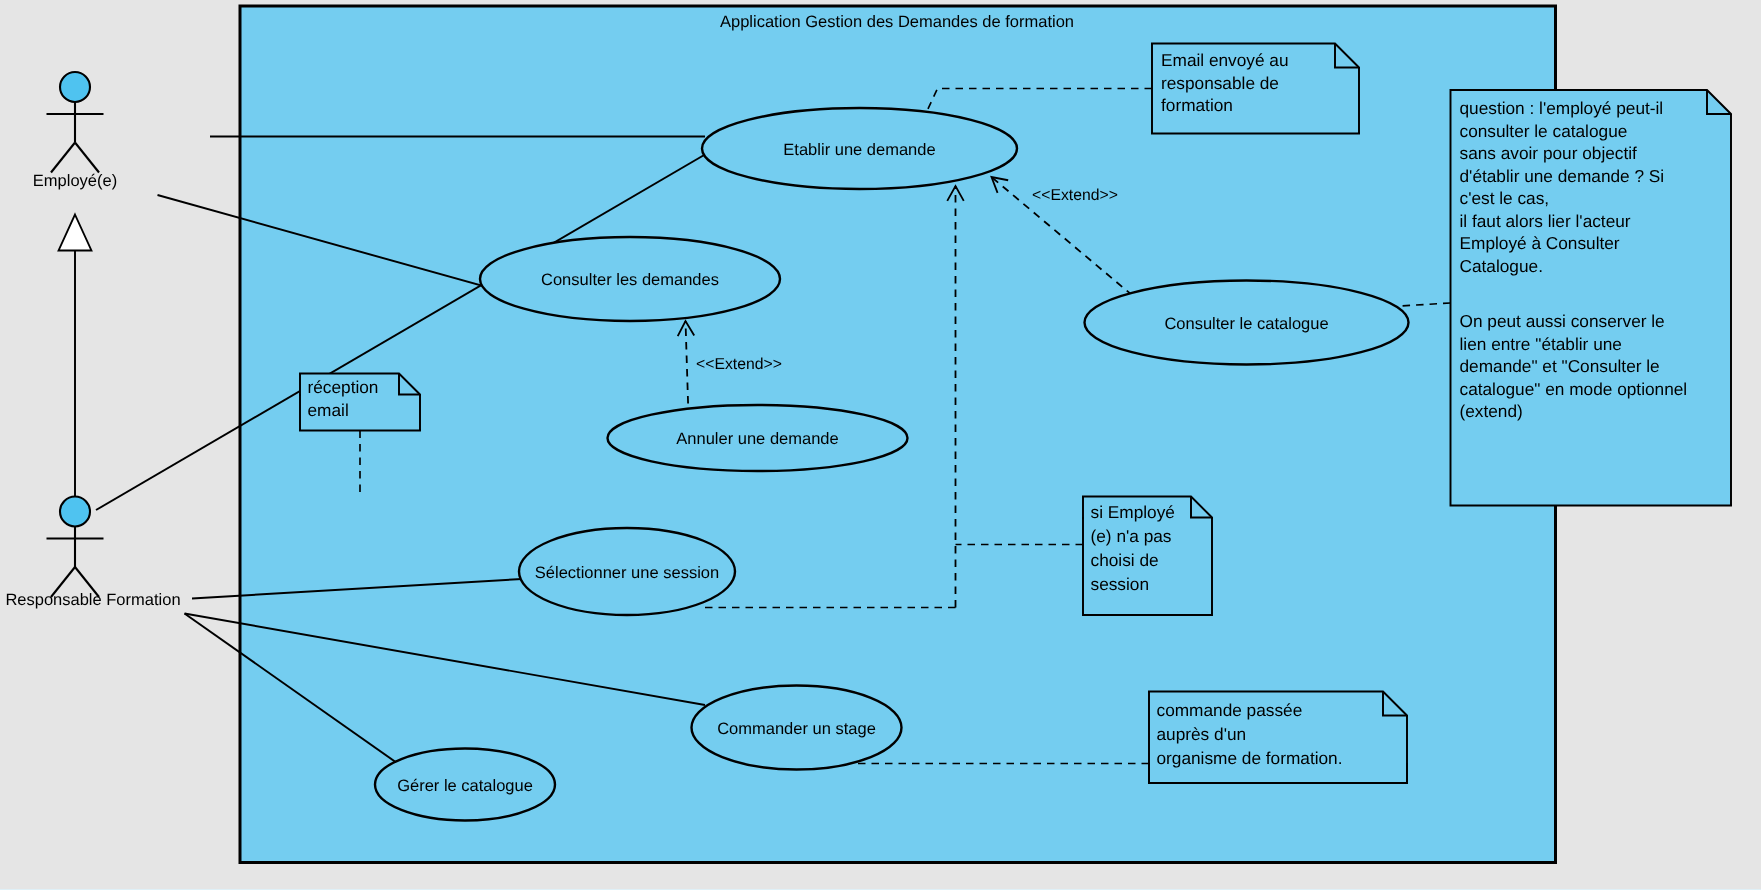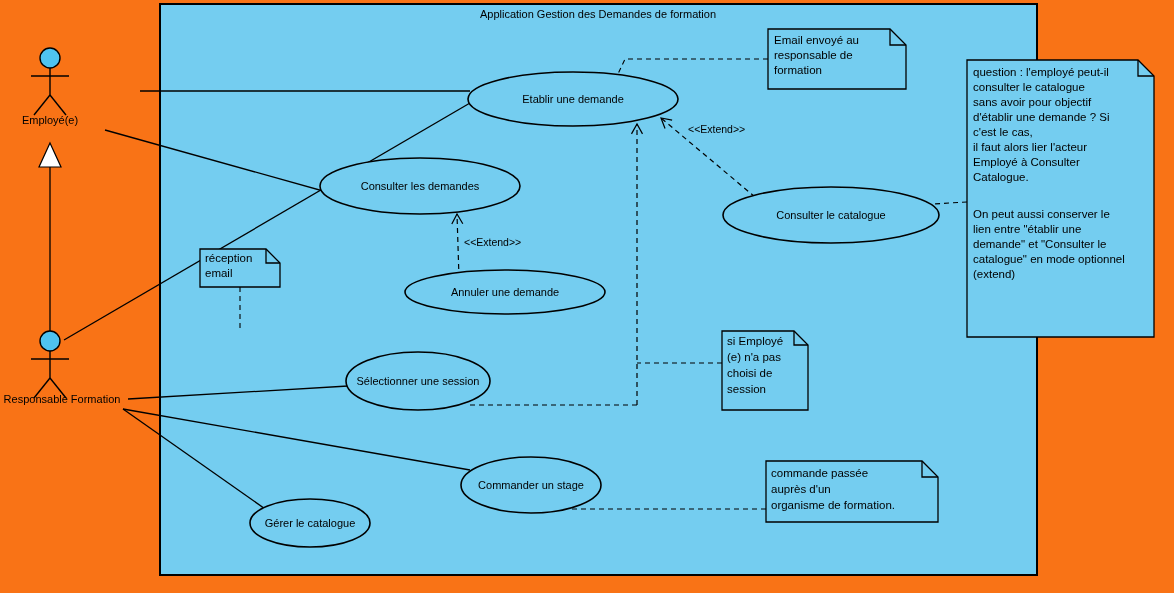--- a/index.html
+++ b/index.html
@@ -7,21 +7,21 @@
     padding: 0;
     background: #ffffff;
   }
   body {
     font-family: "Liberation Sans", sans-serif;
   }
   #canvas {
     position: relative;
     width: 1174px;
     height: 593px;
-    background: #f97316;
+    background: #e5e5e5;
     overflow: hidden;
   }
   #diagram-svg {
     position: absolute;
     left: 0;
     top: 0;
     width: 1174px;
     height: 593px;
   }
   .uc-label, .actor-label, .note-text, .sys-title, .stereo {

